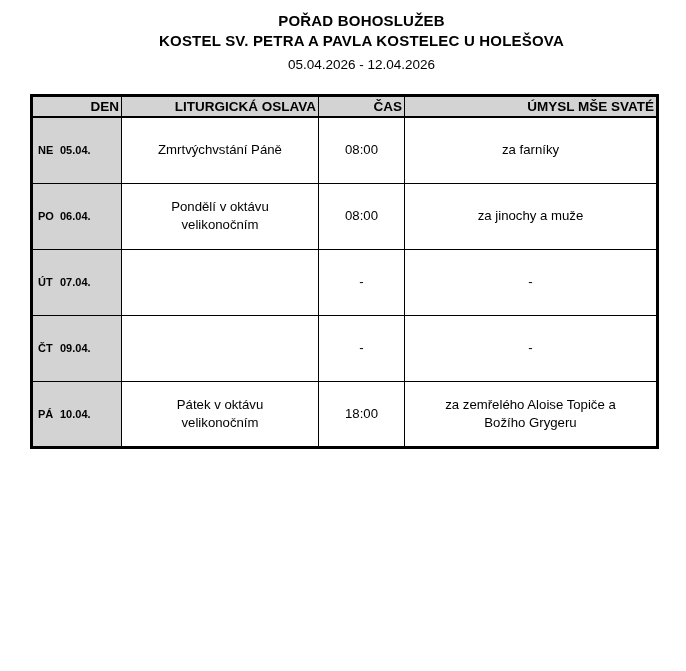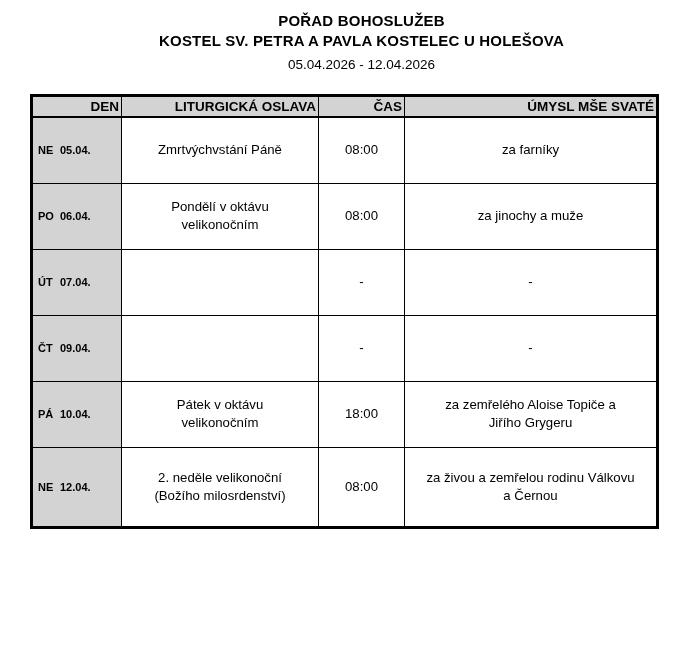--- a/index.html
+++ b/index.html
@@ -128,26 +128,18 @@
         <td class="celebration-cell"></td>
         <td class="time-cell">-</td>
         <td class="intention-cell">-</td>
       </tr>
       <tr class="row-std">
         <td class="day-cell"><span class="day-abbrev">PÁ</span><span class="day-date">10.04.</span></td>
         <td class="celebration-cell">Pátek v oktávu
 velikonočním</td>
         <td class="time-cell">18:00</td>
         <td class="intention-cell">za zemřelého Aloise Topiče a
-Jiřího Grygeru</td>
-      </tr>
-      <tr class="row-tall">
-        <td class="day-cell"><span class="day-abbrev">NE</span><span class="day-date">12.04.</span></td>
-        <td class="celebration-cell">2. neděle velikonoční
-(Božího milosrdenství)</td>
-        <td class="time-cell">08:00</td>
-        <td class="intention-cell">za živou a zemřelou rodinu Válkovu
-a Černou</td>
+Božího Grygeru</td>
       </tr>
     </tbody>
   </table>
 
 </div>
 
 </body></html>

